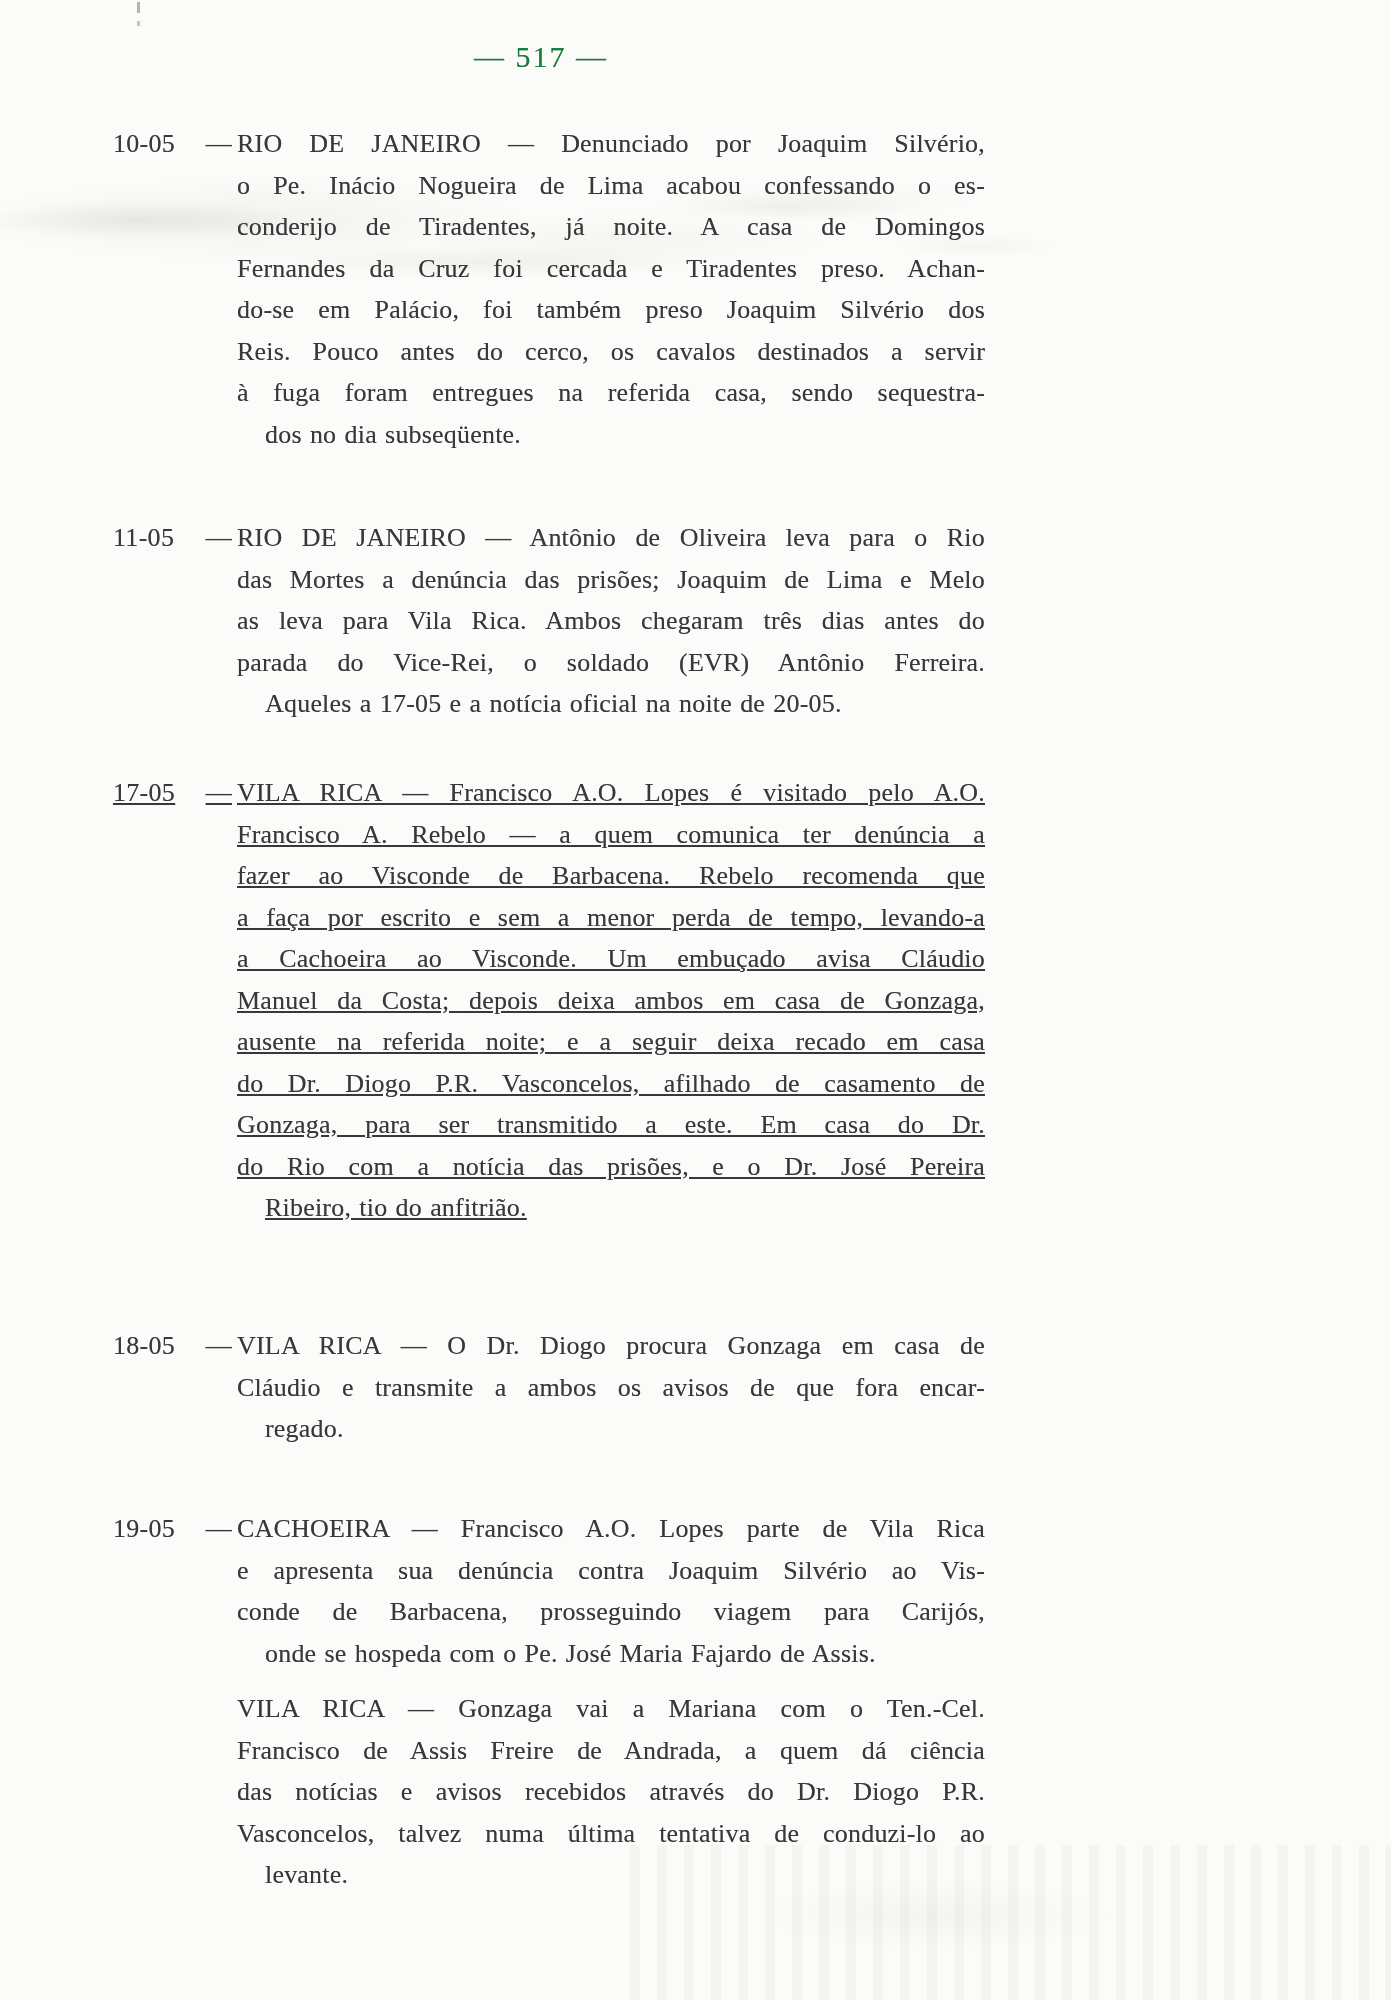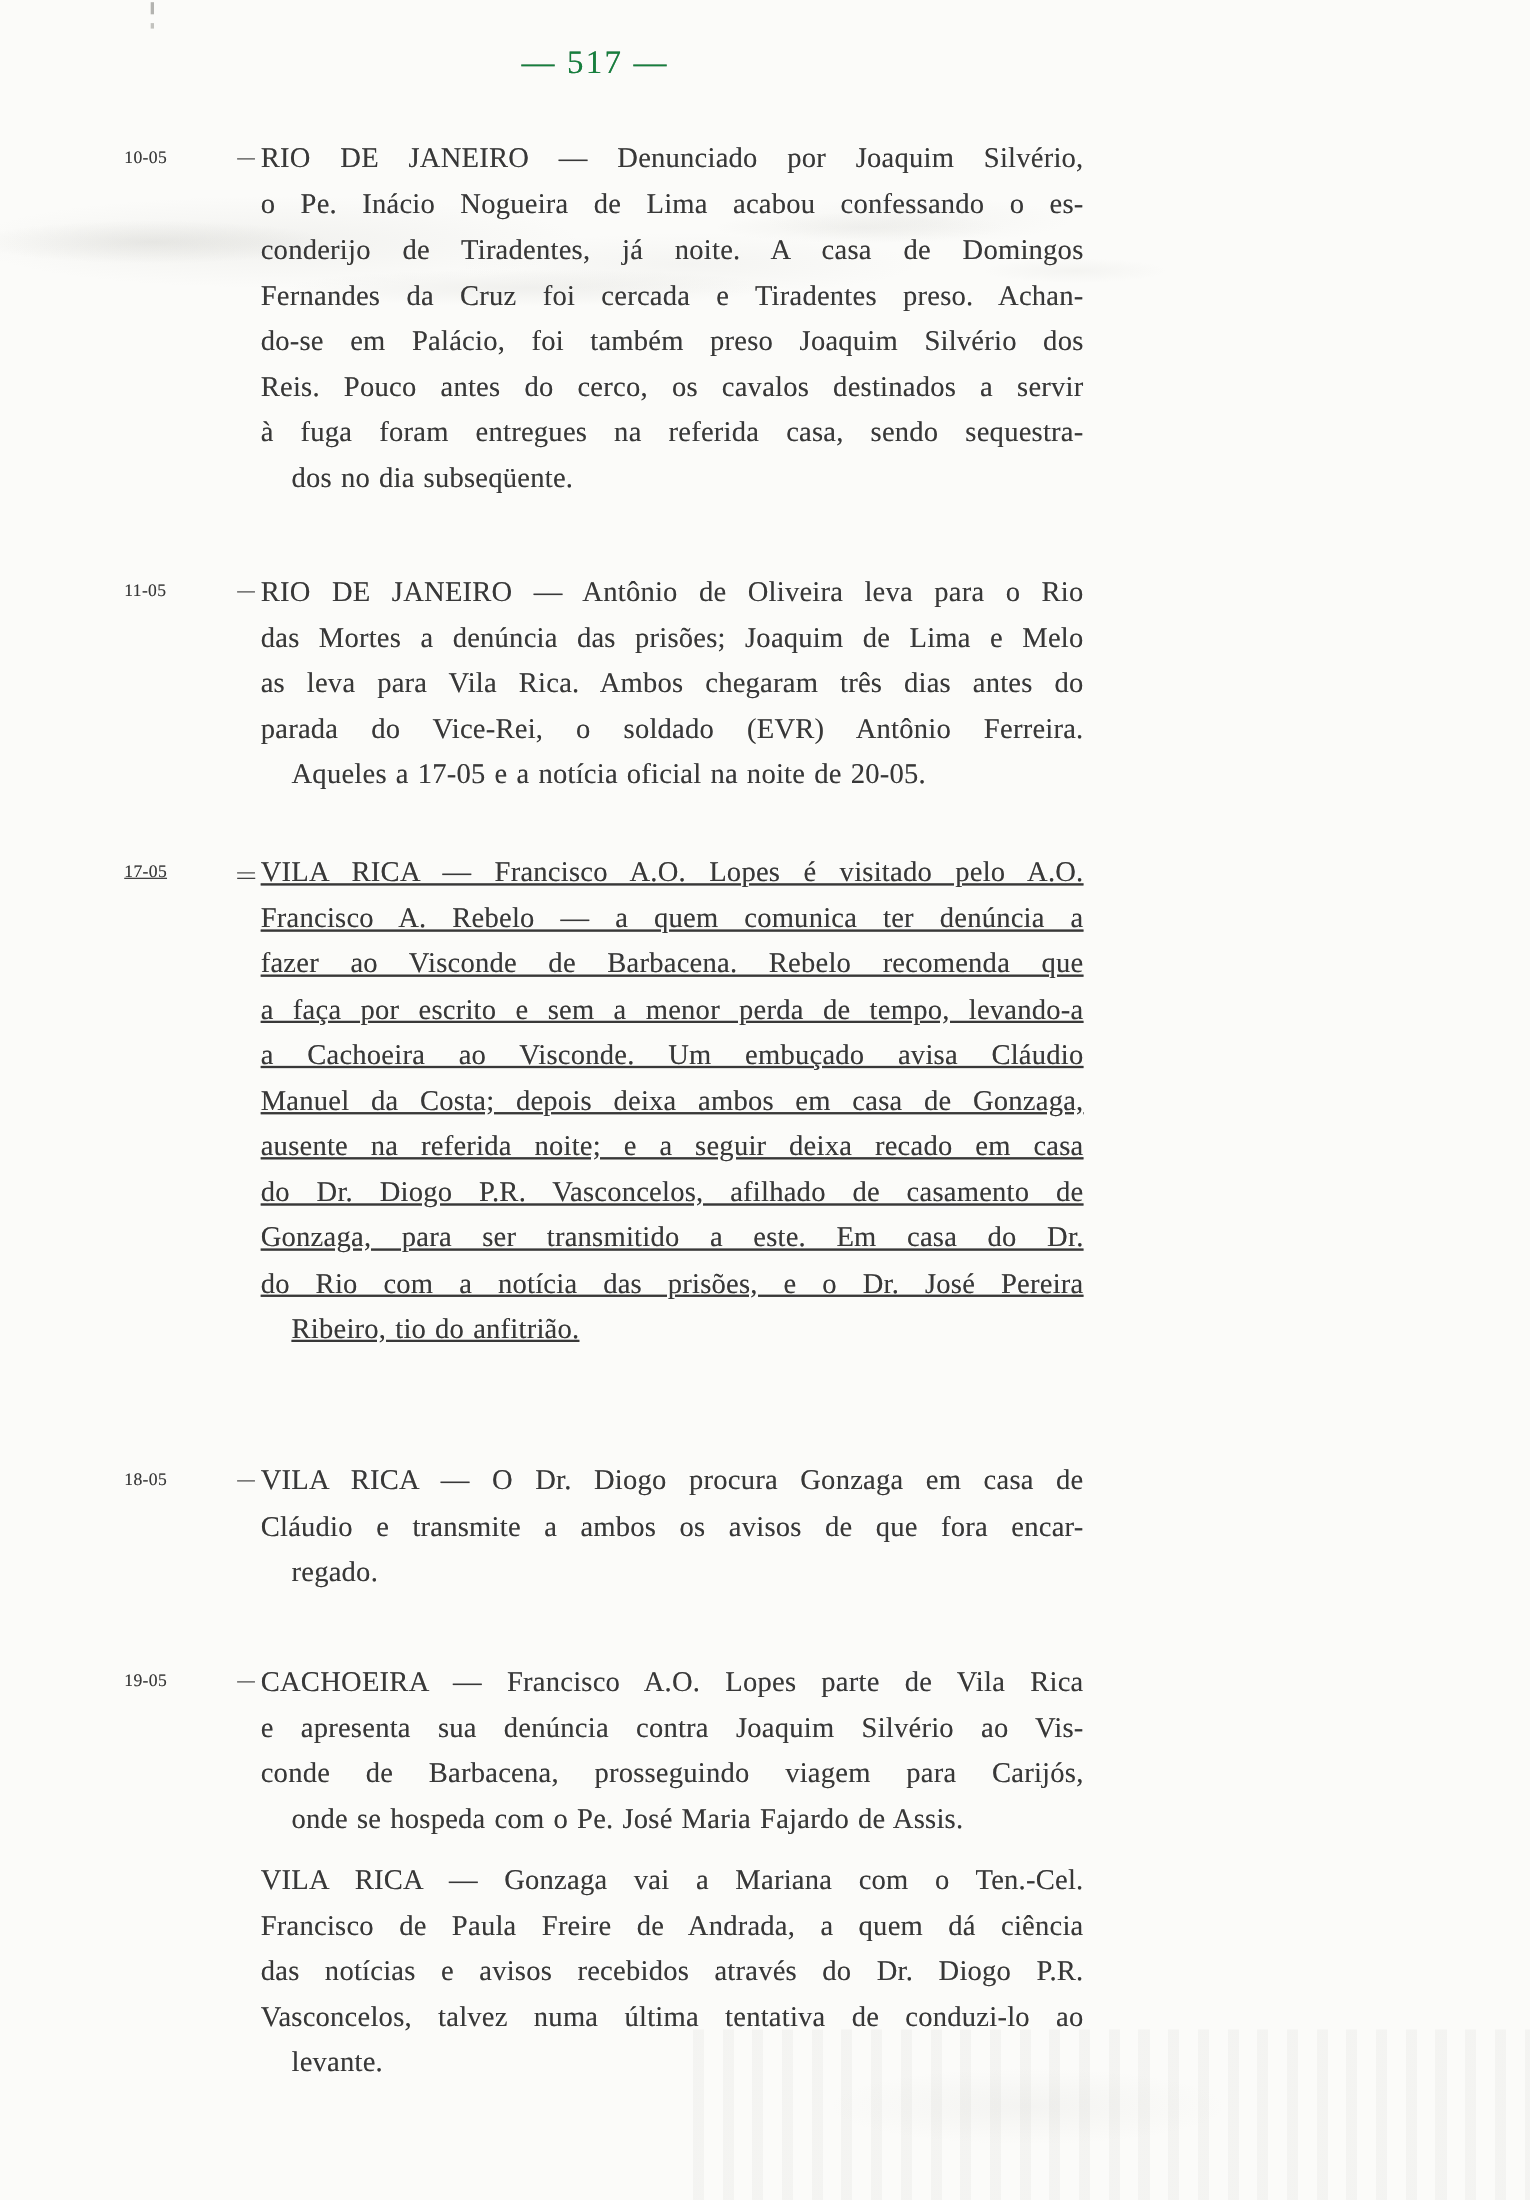--- a/index.html
+++ b/index.html
@@ -40,21 +40,21 @@
   .entry-2 { top: 772px; text-decoration: underline; }
   .entry-3 { top: 1325px; }
   .entry-4 { top: 1508px; }
 
   .date-cell {
     width: 124px;
     box-sizing: border-box;
     padding-right: 5px;
     display: flex;
     justify-content: space-between;
-    font-size: 16px;
+    font-size: 26px;
     line-height: 41.5px;
     letter-spacing: .3px;
     text-shadow: 0 0 .6px rgba(60,60,60,.5);
     flex: none;
   }
 
   .text-col {
     width: 748px;
     font-size: 26px;
     line-height: 41.5px;
@@ -182,20 +182,20 @@
     </div>
     <div class="text-col">
         <div class="para">
           <div class="line">CACHOEIRA — Francisco A.O. Lopes parte de Vila Rica</div>
           <div class="line">e apresenta sua denúncia contra Joaquim Silvério ao Vis-</div>
           <div class="line">conde de Barbacena, prosseguindo viagem para Carijós,</div>
           <div class="line last">onde se hospeda com o Pe. José Maria Fajardo de Assis.</div>
         </div>
         <div class="para">
           <div class="line">VILA RICA — Gonzaga vai a Mariana com o Ten.-Cel.</div>
-          <div class="line">Francisco de Paula Freire de Andrada, a quem dá ciência</div>
+          <div class="line">Francisco de Assis Freire de Andrada, a quem dá ciência</div>
           <div class="line">das notícias e avisos recebidos através do Dr. Diogo P.R.</div>
           <div class="line">Vasconcelos, talvez numa última tentativa de conduzi-lo ao</div>
           <div class="line last">levante.</div>
         </div>
       </div>
   </div>
 </div>
 
 </body></html>

